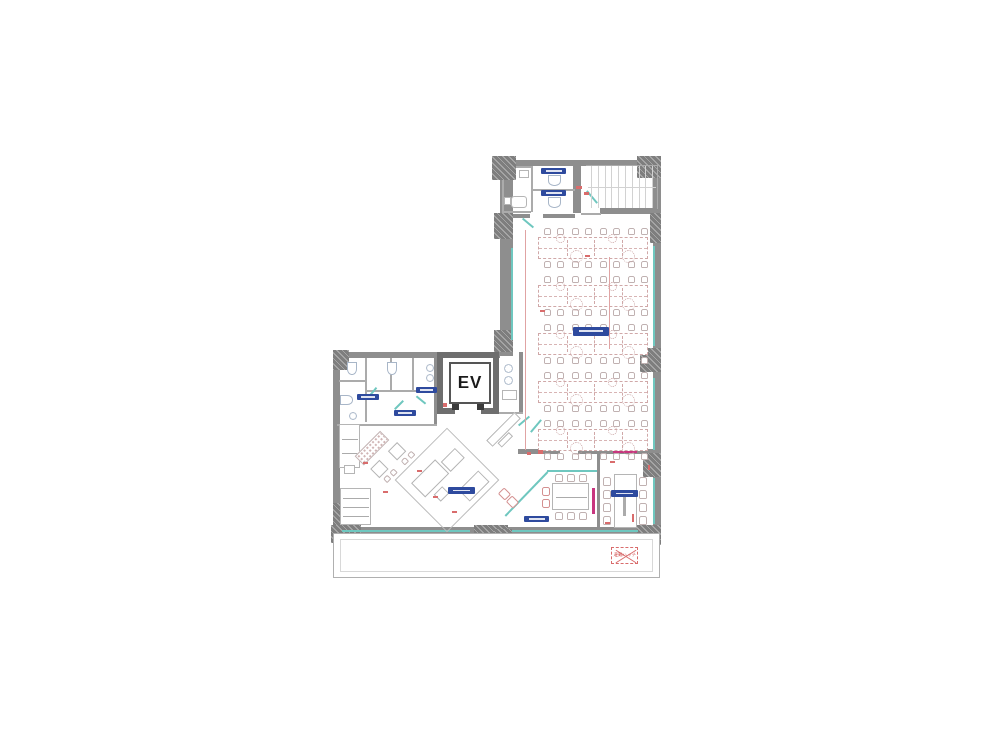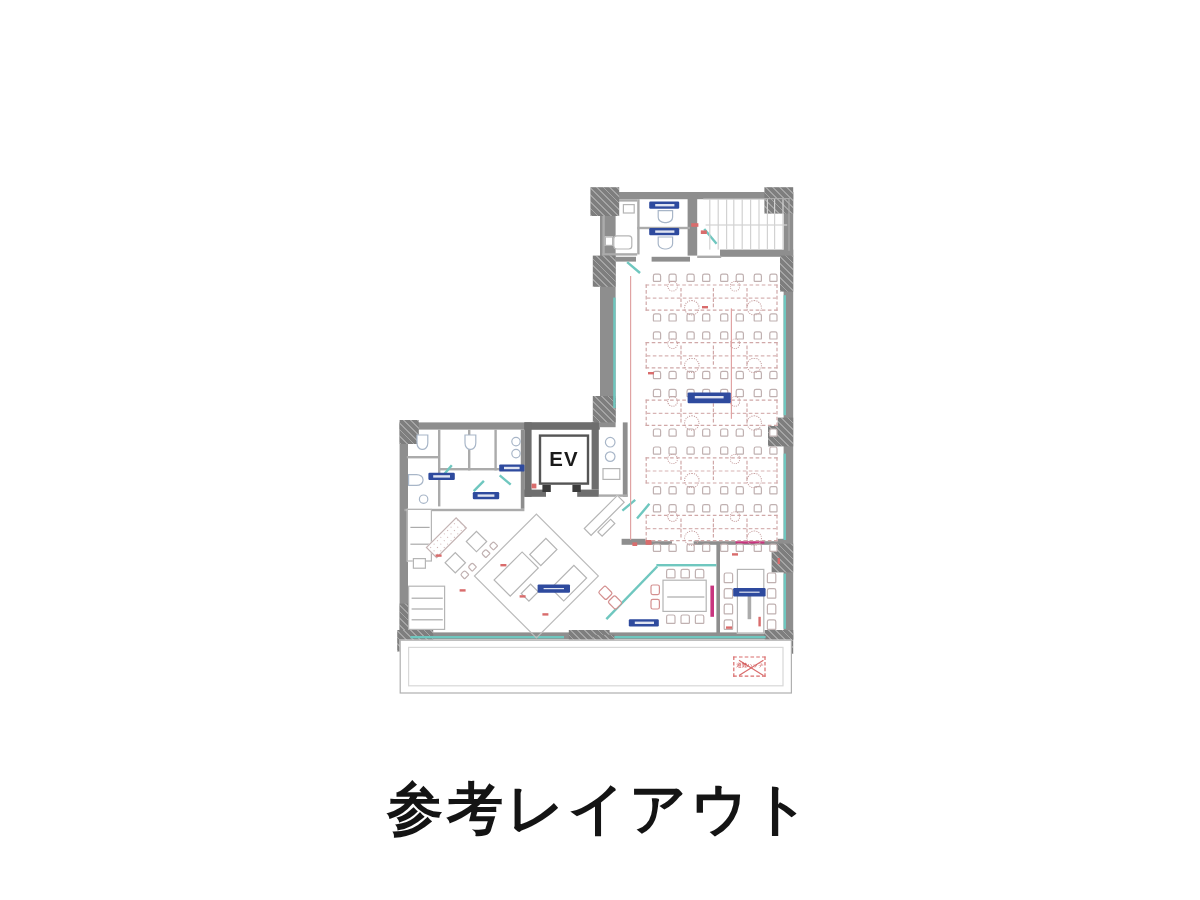--- a/index.html
+++ b/index.html
@@ -351,14 +351,13 @@
       <div class="abs chip" style="left: 541px; top: 168px; width: 25px; height: 6px;"></div>
       <div class="abs chip" style="left: 541px; top: 190px; width: 25px; height: 6px;"></div>
       <div class="abs chip" style="left: 573px; top: 327px; width: 36px; height: 9px;"></div>
       <div class="abs chip" style="left: 357px; top: 394px; width: 22px; height: 6px;"></div>
       <div class="abs chip" style="left: 416px; top: 387px; width: 21px; height: 6px;"></div>
       <div class="abs chip" style="left: 394px; top: 410px; width: 22px; height: 6px;"></div>
       <div class="abs chip" style="left: 448px; top: 487px; width: 27px; height: 7px;"></div>
       <div class="abs chip" style="left: 524px; top: 516px; width: 25px; height: 6px;"></div>
       <div class="abs chip" style="left: 611px; top: 490px; width: 27px; height: 7px;"></div>
     </div>
-  <div id="title">参考レイアウト</div>
 </div>
 
 </body></html>

